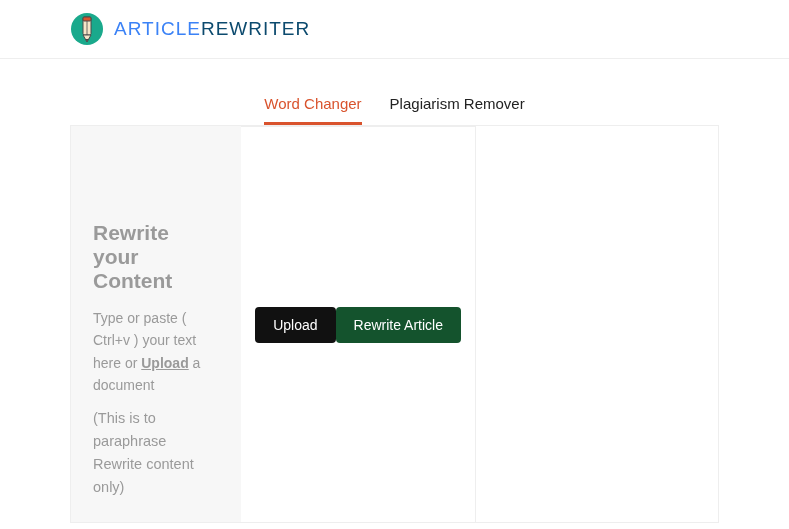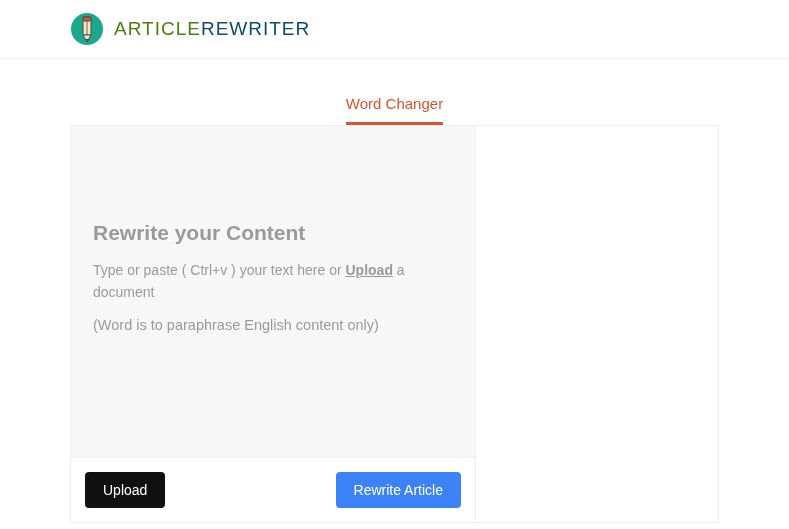--- a/index.html
+++ b/index.html
@@ -27,21 +27,21 @@
       display: flex;
       align-items: center;
       justify-content: center;
     }
     .brand {
       font-size: 19px;
       letter-spacing: 1px;
       font-weight: 400;
     }
     .brand-first {
-      color: #4d7c0f;
+      color: #3b82f6;
     }
     .brand-second {
       color: #0c4a6e;
     }
     .tabs {
       display: flex;
       justify-content: center;
       gap: 28px;
       padding: 36px 0 0 0;
     }
@@ -58,21 +58,20 @@
     }
     .main {
       display: flex;
       margin: 0 70px;
       border: 1px solid #eeeeee;
       height: 398px;
     }
     .left-panel {
       flex: 0 0 405px;
       display: flex;
-      flex-direction: column;
       border-right: 1px solid #eeeeee;
     }
     .editor-area {
       flex: 1;
       background: #f7f7f7;
       padding: 95px 22px 22px 22px;
     }
     .editor-title {
       font-size: 21px;
       font-weight: bold;
@@ -108,21 +107,21 @@
       border-radius: 4px;
       font-size: 14px;
       padding: 10px 18px;
       cursor: pointer;
       color: #ffffff;
     }
     .btn-upload {
       background: #111111;
     }
     .btn-rewrite {
-      background: #3b82f6;
+      background: #14532d;
     }
     .right-panel {
       flex: 1;
       background: #ffffff;
     }
   </style>
 </head>
 <body>
 
 <div class="header">
@@ -136,30 +135,31 @@
       <line x1="17" y1="9" x2="17" y2="23" stroke="#4a4a4a" stroke-width="0.8"></line>
     </svg>
   </div>
   <div class="brand">
     <span class="brand-first">ARTICLE</span><span class="brand-second">REWRITER</span>
   </div>
 </div>
 
 <div class="tabs">
   <div class="tab active">Word Changer</div>
+  <div class="tab">Plagiarism Remover</div>
 </div>
 
 <div class="main">
   <div class="left-panel">
     <div class="editor-area">
       <div class="editor-title">Rewrite your Content</div>
       <div class="editor-hint">
         <span>Type or paste ( Ctrl+v ) your text here or </span><span class="upload-link">Upload</span><span> a document</span>
       </div>
-      <div class="editor-note">(Word is to paraphrase English content only)</div>
+      <div class="editor-note">(This is to paraphrase Rewrite content only)</div>
     </div>
     <div class="action-bar">
       <button class="btn btn-upload">Upload</button>
       <button class="btn btn-rewrite">Rewrite Article</button>
     </div>
   </div>
   <div class="right-panel"></div>
 </div>
 
 </body></html>

